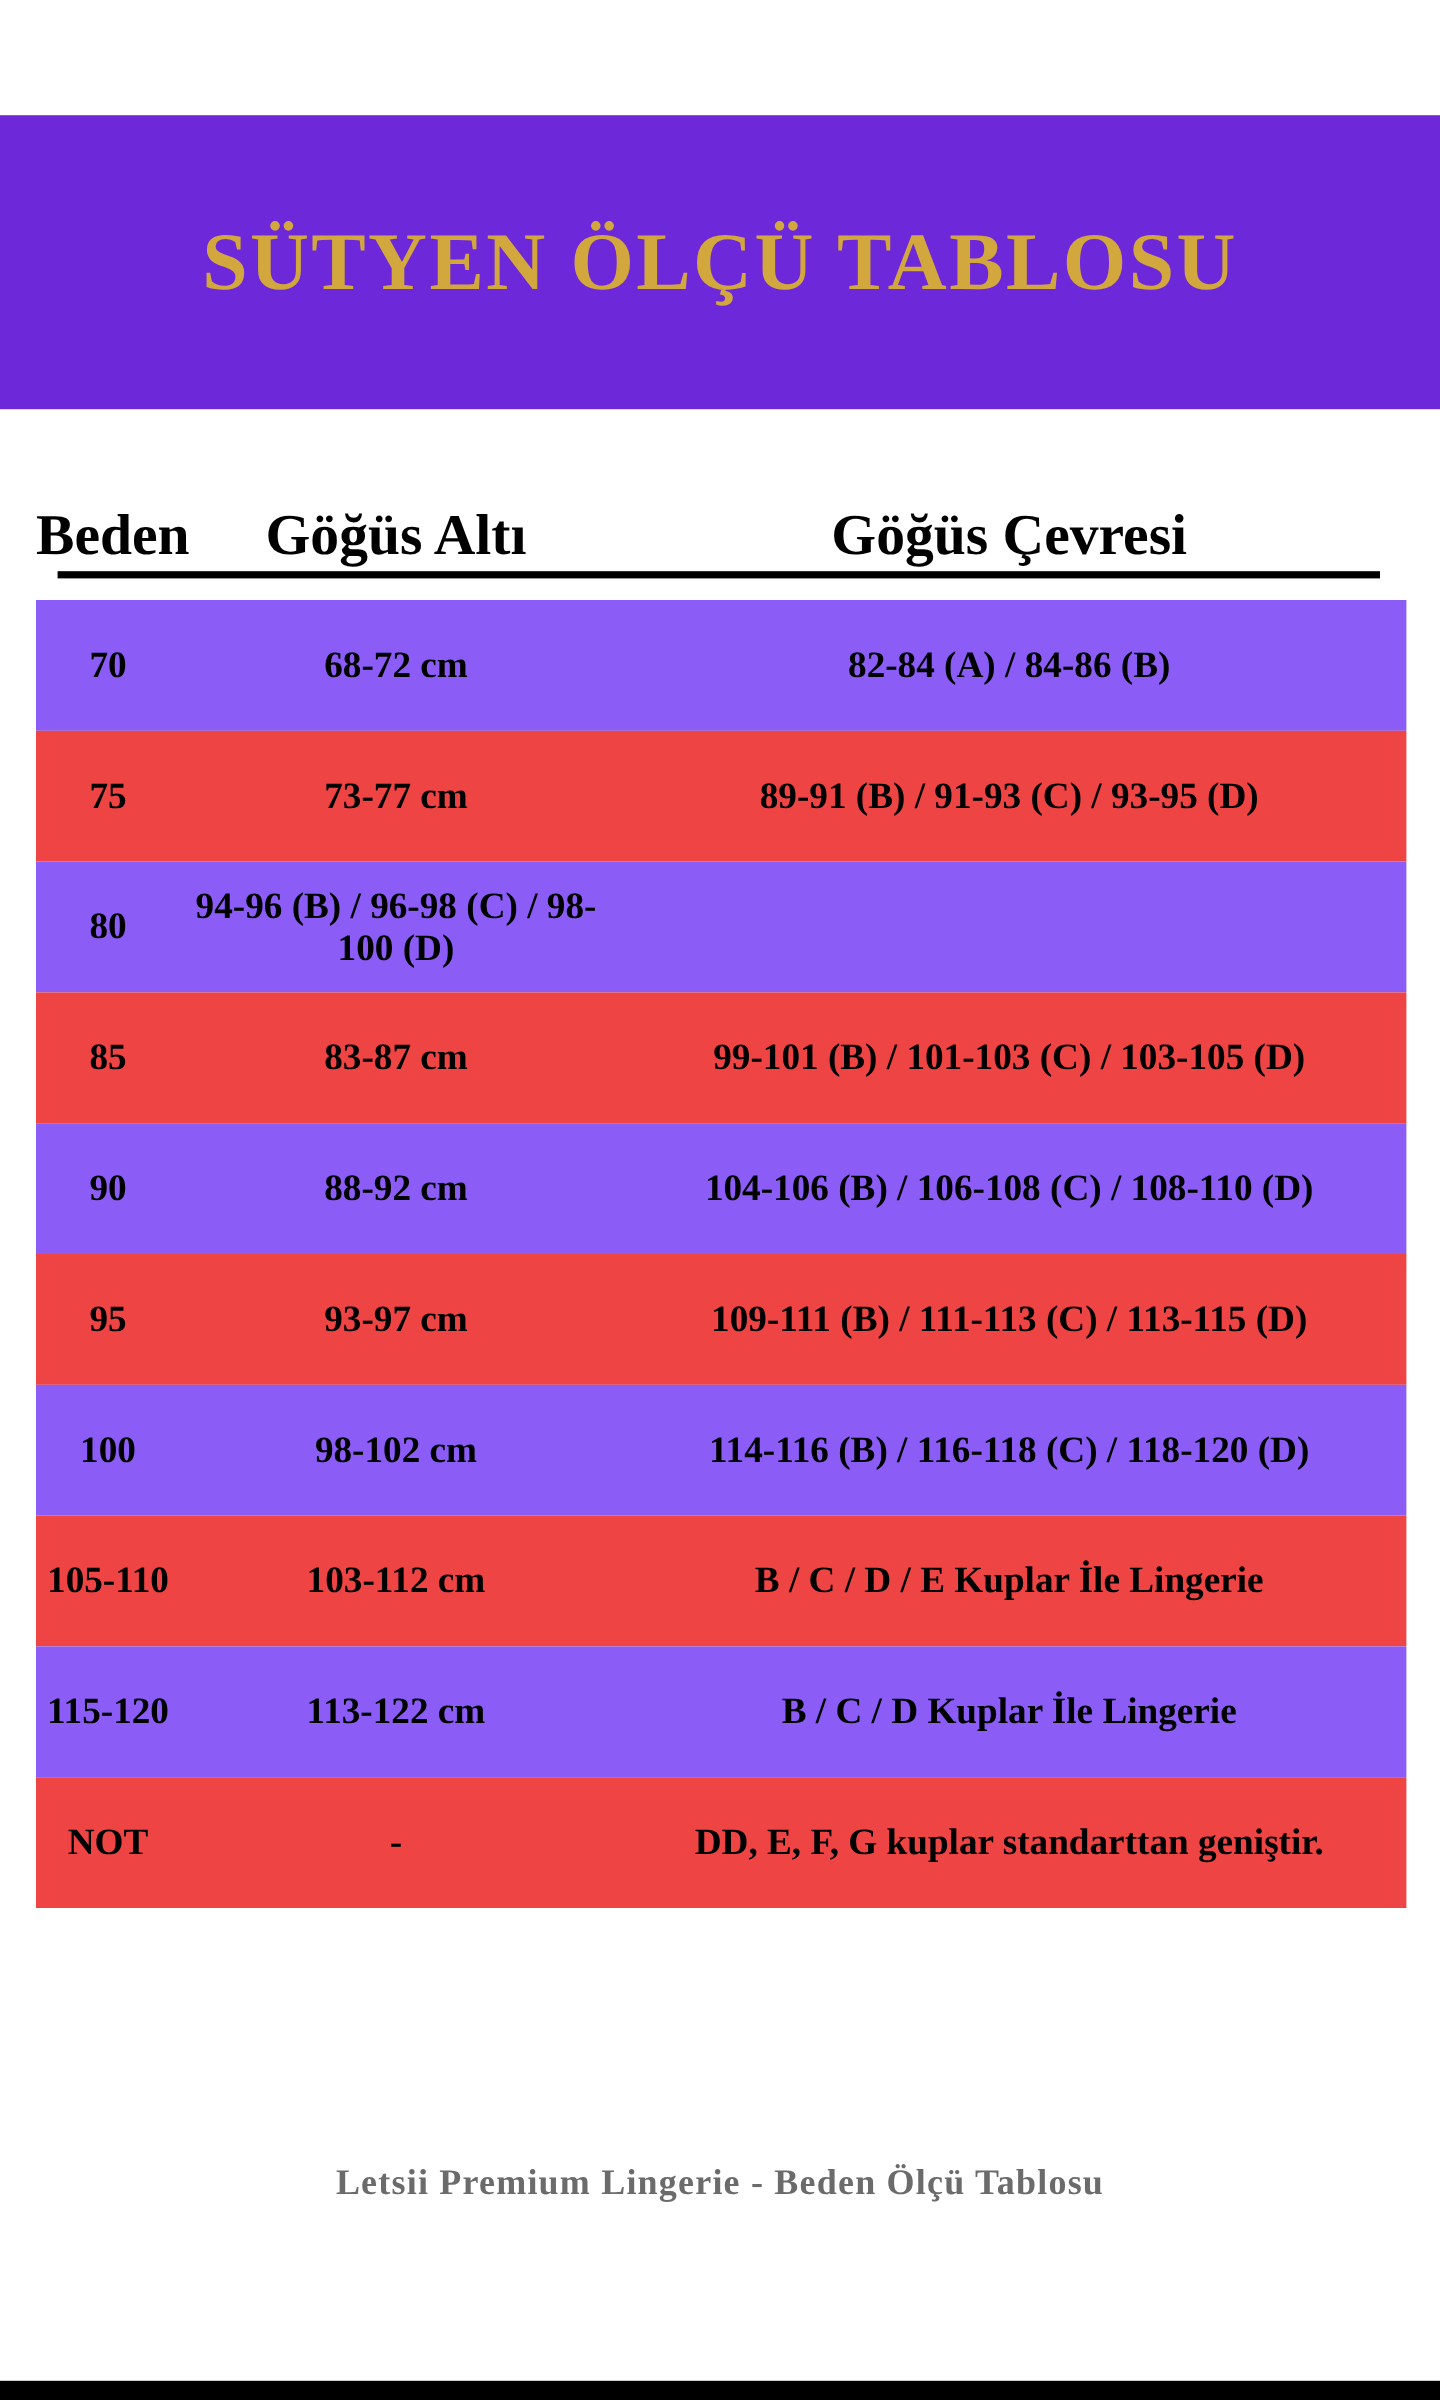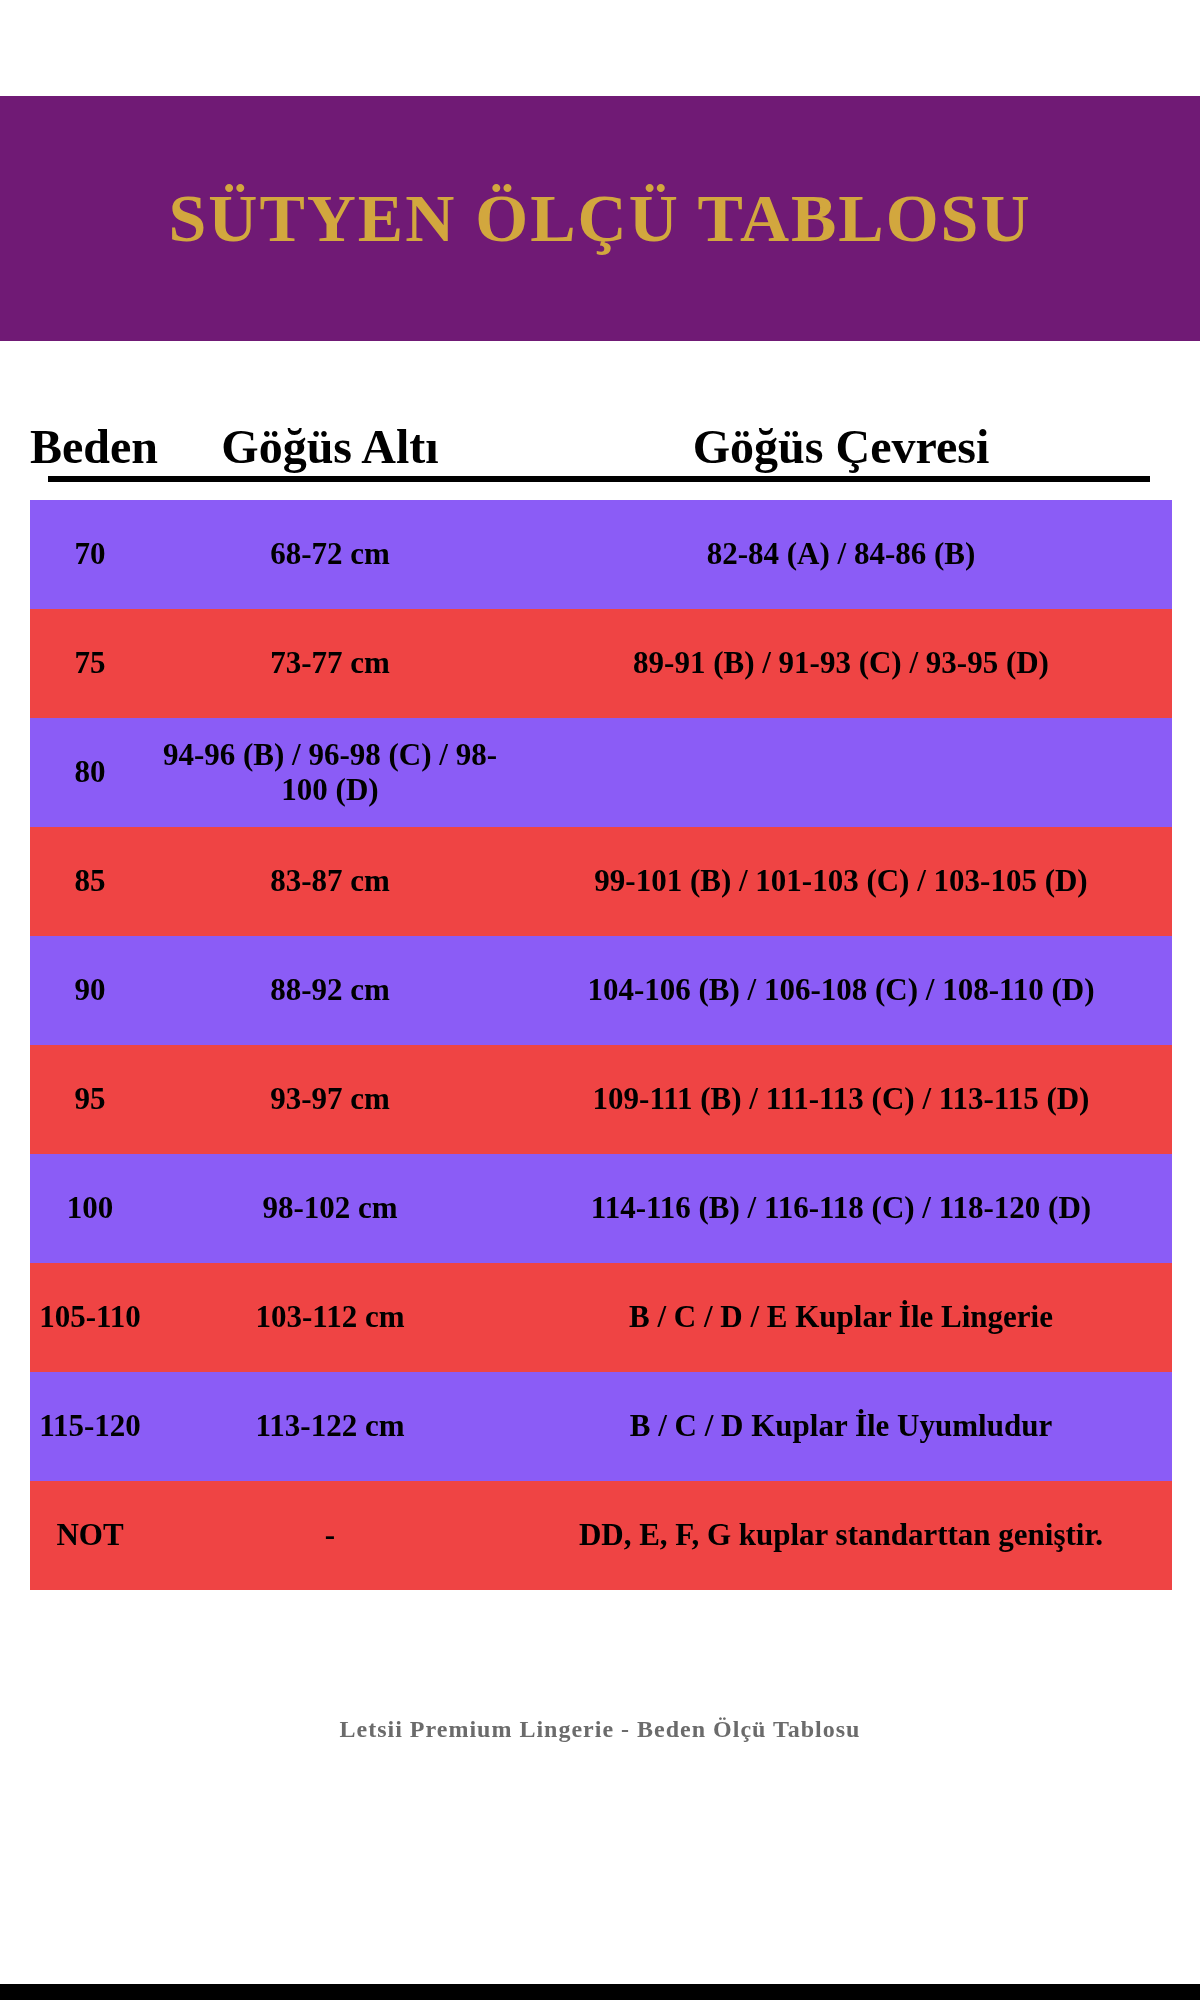--- a/index.html
+++ b/index.html
@@ -13,21 +13,21 @@
     overflow: hidden;
   }
 
   
   .title-band {
     position: absolute;
     top: 96px;
     left: 0;
     width: 1200px;
     height: 245px;
-    background: #701a75;
+    background: #6d28d9;
     display: flex;
     align-items: center;
     justify-content: center;
   }
   .page-title {
     color: #D2A73E;
     font-size: 68px;
     font-weight: bold;
     letter-spacing: 2px;
     white-space: nowrap;
@@ -73,25 +73,25 @@
     font-weight: bold;
     font-size: 31px;
     background: #ef4444;
   }
   .row.alt { background: #8b5cf6; }
   .row .cell { line-height: 1.1; padding: 0 4px; }
 
   
   .footer-text {
     position: absolute;
-    top: 1716px;
+    top: 1802px;
     left: 0;
     width: 1200px;
     text-align: center;
-    font-size: 24px;
+    font-size: 30px;
     font-weight: bold;
     color: #6B6B6B;
     letter-spacing: 1px;
   }
 
   
   .bottom-bar {
     position: absolute;
     top: 1984px;
     left: 0;
@@ -159,21 +159,21 @@
 
   <div class="row">
     <div class="cell">105-110</div>
     <div class="cell">103-112 cm</div>
     <div class="cell">B / C / D / E  Kuplar İle Lingerie</div>
   </div>
 
   <div class="row alt">
     <div class="cell">115-120</div>
     <div class="cell">113-122 cm</div>
-    <div class="cell">B / C / D  Kuplar İle Uyumludur</div>
+    <div class="cell">B / C / D  Kuplar İle Lingerie</div>
   </div>
 
   <div class="row">
     <div class="cell">NOT</div>
     <div class="cell">-</div>
     <div class="cell">DD, E, F, G kuplar standarttan geniştir.</div>
   </div>
 </div>
 
 <div class="footer-text">Letsii Premium Lingerie - Beden Ölçü Tablosu</div>

